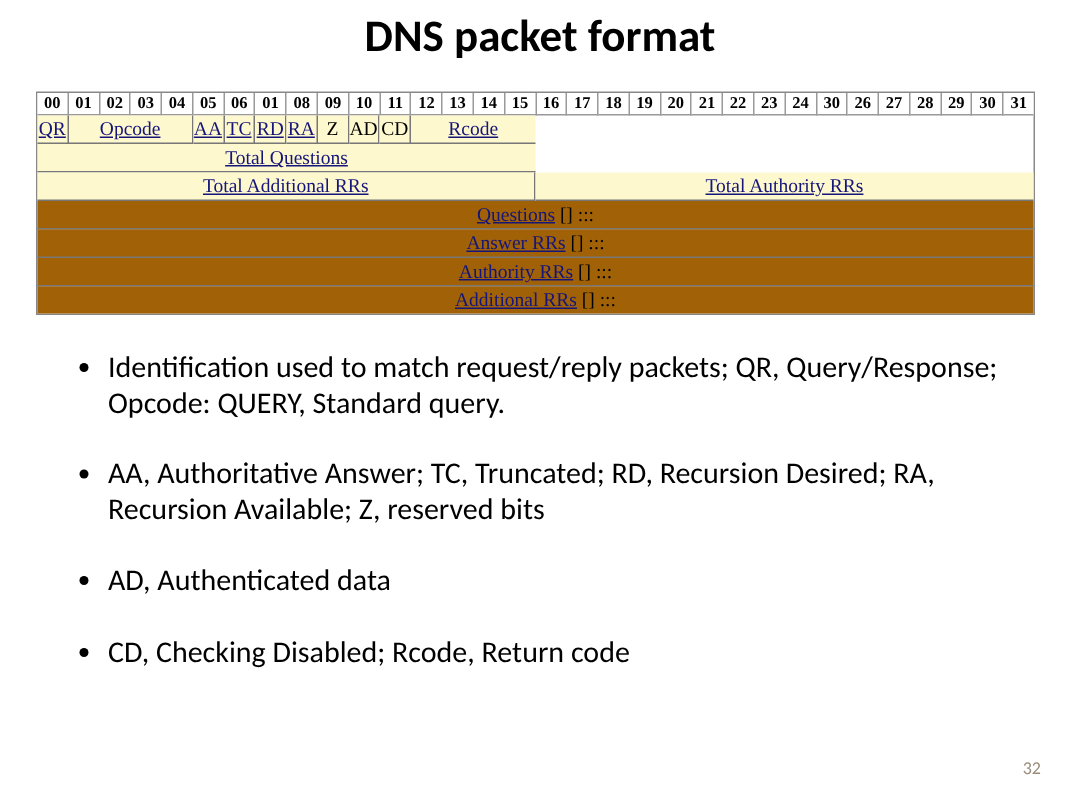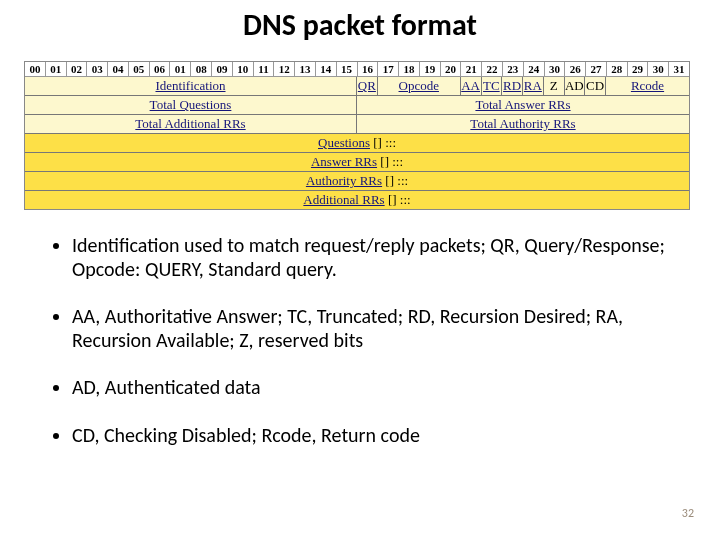--- a/index.html
+++ b/index.html
@@ -53,21 +53,21 @@
   .hdr-cell:last-child { border-right: none; }
   .hdr-cell a {
     color: #15157a;
     text-decoration: underline;
   }
   .half { width: 50%; }
   .bit1 { width: 3.125%; }
   .opcode { width: 12.5%; }
   .rcode { width: 12.5%; }
   .body-row {
-    background: #fde047;
+    background: #a16207;
     border-bottom: 1px solid #777;
     text-align: center;
     font-family: "Times New Roman", serif;
     font-size: 13px;
     padding: 1px 0;
   }
   .body-row:last-of-type { border-bottom: none; }
   .body-row a {
     color: #15157a;
     text-decoration: underline;
@@ -131,36 +131,34 @@
       <div class="bit-cell">30</div>
       <div class="bit-cell">26</div>
       <div class="bit-cell">27</div>
       <div class="bit-cell">28</div>
       <div class="bit-cell">29</div>
       <div class="bit-cell">30</div>
       <div class="bit-cell">31</div>
     </div>
 
   <div class="hdr-row">
-    <div class="hdr-cell half"><a>Identification</a></div>
     <div class="hdr-cell bit1"><a>QR</a></div>
     <div class="hdr-cell opcode"><a>Opcode</a></div>
     <div class="hdr-cell bit1"><a>AA</a></div>
     <div class="hdr-cell bit1"><a>TC</a></div>
     <div class="hdr-cell bit1"><a>RD</a></div>
     <div class="hdr-cell bit1"><a>RA</a></div>
     <div class="hdr-cell bit1"><span>Z</span></div>
     <div class="hdr-cell bit1"><span>AD</span></div>
     <div class="hdr-cell bit1"><span>CD</span></div>
     <div class="hdr-cell rcode"><a>Rcode</a></div>
   </div>
 
   <div class="hdr-row">
     <div class="hdr-cell half"><a>Total Questions</a></div>
-    <div class="hdr-cell half"><a>Total Answer RRs</a></div>
   </div>
 
   <div class="hdr-row">
     <div class="hdr-cell half"><a>Total Additional RRs</a></div>
     <div class="hdr-cell half"><a>Total Authority RRs</a></div>
   </div>
 
   <div id="body-rows">
       <div class="body-row"><a>Questions</a><span class="suffix"> [] :::</span></div>
       <div class="body-row"><a>Answer RRs</a><span class="suffix"> [] :::</span></div>

